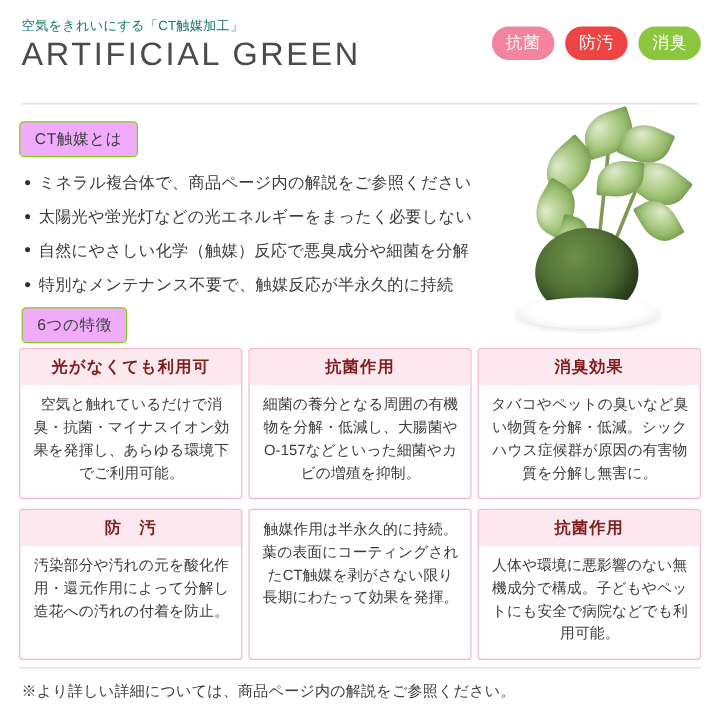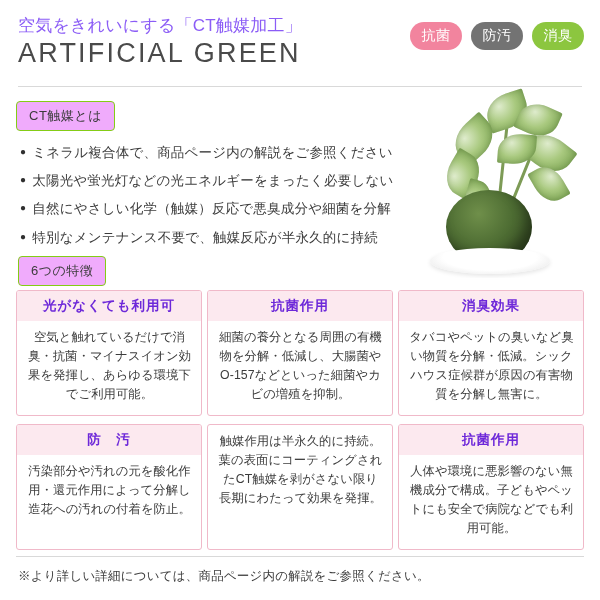--- a/index.html
+++ b/index.html
@@ -21,22 +21,22 @@
     box-sizing: border-box;
     padding: 14px 16px 0 16px;
   }
 
   
   .header {
     position: relative;
     height: 62px;
   }
   .header-sub {
-    font-size: 17px;
-    color: #8b5cf6;
+    font-size: 11px;
+    color: #0f766e;
     letter-spacing: 0.2px;
     margin: 0 0 1px 2px;
   }
   .header-title {
     font-size: 27px;
     letter-spacing: 2.2px;
     color: #4a4a4a;
     font-weight: 400;
     margin: 0 0 0 2px;
     line-height: 1.15;
@@ -160,21 +160,21 @@
     border: 1px solid #f0b9c9;
     border-radius: 3px;
     box-sizing: border-box;
     background: #fff;
     display: flex;
     flex-direction: column;
     overflow: hidden;
   }
   .card-head {
     background: #fce9ef;
-    color: #6d28d9;
+    color: #7f1d1d;
     font-size: 13.5px;
     text-align: center;
     padding: 6px 0 6px 0;
     letter-spacing: 1px;
     font-weight: 700;
   }
   .card-body {
     font-size: 12.3px;
     line-height: 1.55;
     color: #3c3c3c;
@@ -203,21 +203,21 @@
 </head>
 <body>
 
 <div class="page">
 
   <div class="header">
     <div class="header-sub">空気をきれいにする「CT触媒加工」</div>
     <div class="header-title">ARTIFICIAL GREEN</div>
     <div class="badges">
       <div class="badge" style="background: rgb(242, 132, 158);">抗菌</div>
-      <div class="badge" style="background: #737373;">防汚</div>
+      <div class="badge" style="background: #ef4444;">防汚</div>
       <div class="badge" style="background: rgb(140, 198, 63);">消臭</div>
     </div>
   </div>
 
   <hr class="divider">
 
   <div>
     <div class="section-label">CT触媒とは</div>
     <ul class="bullets">
       <li><span class="dot">●</span><span>ミネラル複合体で、商品ページ内の解説をご参照ください</span></li>

